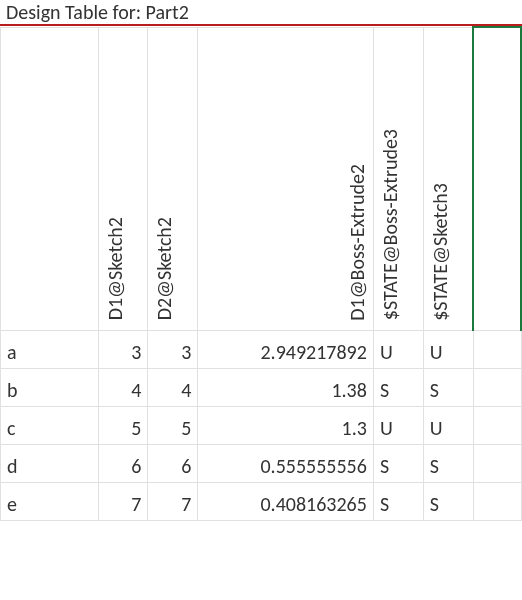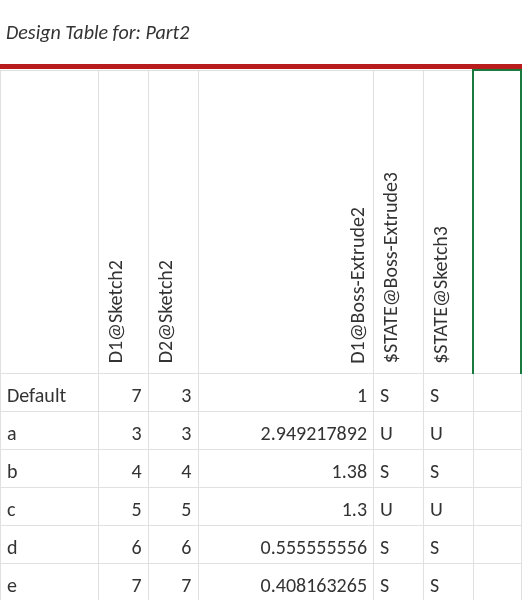--- a/index.html
+++ b/index.html
@@ -6,24 +6,23 @@
     body {
       font-family: Calibri, Arial, sans-serif;
       font-size: 20px;
       background: #fff;
       width: 522px;
       height: 600px;
       overflow: hidden;
       color: #333;
     }
     .title {
-      padding: 20px 6px;
+      padding: 0 6px;
       font-size: 20px;
-      border-bottom: 5px solid #b91c1c;
-      font-style: italic;
+      border-bottom: 2px solid #b91c1c;
     }
     table {
       border-collapse: collapse;
       table-layout: fixed;
     }
     td, th {
       border: 1px solid #e0e0e0;
       padding: 4px 6px;
       height: 38px;
       overflow: hidden;
@@ -72,29 +71,20 @@
       <tr class="hdr-row">
     <th></th>
     <th><span class="rot">D1@Sketch2</span></th>
     <th><span class="rot">D2@Sketch2</span></th>
     <th style="text-align:right"><span class="rot">D1@Boss-Extrude2</span></th>
     <th><span class="rot">$STATE@Boss-Extrude3</span></th>
     <th><span class="rot">$STATE@Sketch3</span></th>
     <th class="sel"></th>
   </tr>
   <tr>
-    <td>Default</td>
-    <td class="num">7</td>
-    <td class="num">3</td>
-    <td class="num">1</td>
-    <td>S</td>
-    <td>S</td>
-    <td></td>
-  </tr>
-  <tr>
     <td>a</td>
     <td class="num">3</td>
     <td class="num">3</td>
     <td class="num">2.949217892</td>
     <td>U</td>
     <td>U</td>
     <td></td>
   </tr>
   <tr>
     <td>b</td>

